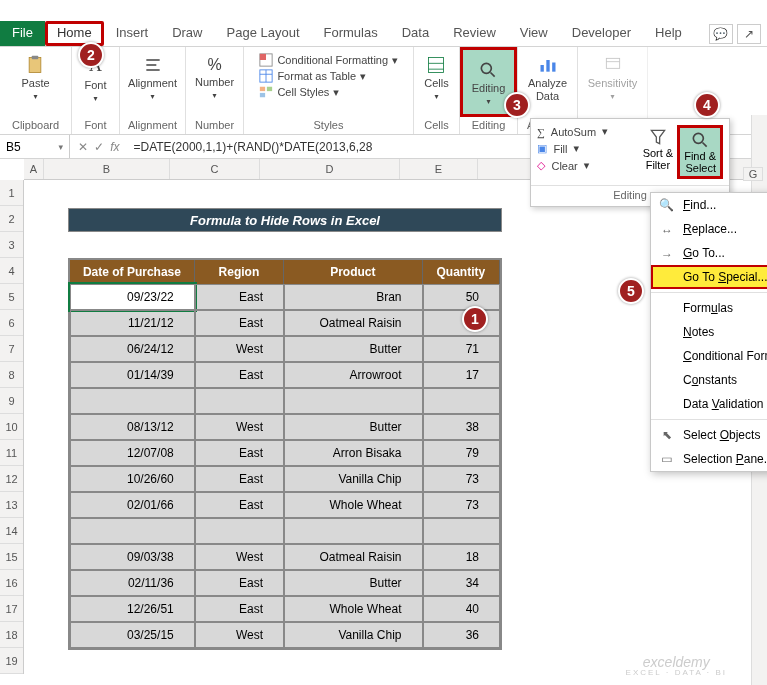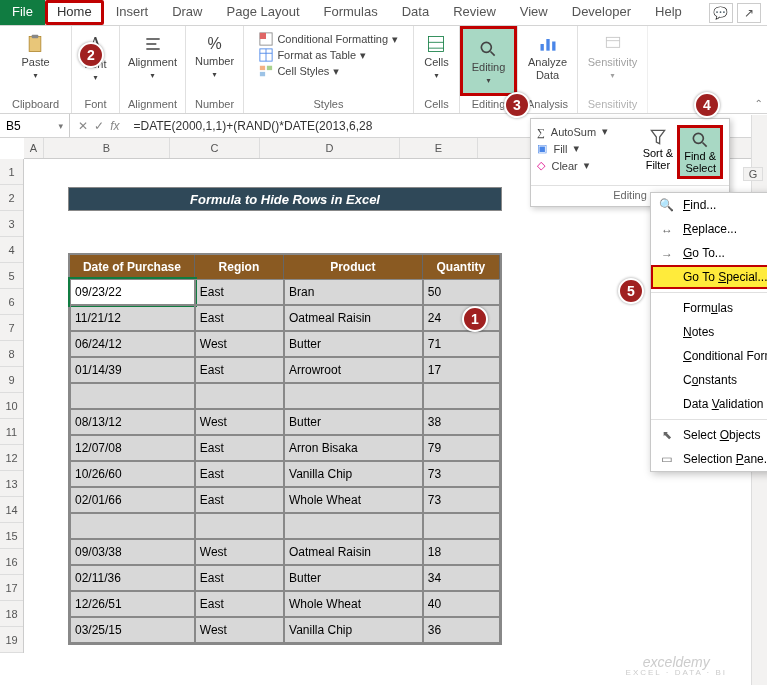--- a/index.html
+++ b/index.html
@@ -1,17 +1,17 @@
 <!DOCTYPE html>
 <html><head>
 <meta charset="utf-8">
 <style>
 * { box-sizing: border-box; margin: 0; padding: 0; font-family: "Segoe UI", Arial, sans-serif; }
 body { background: #fff; width: 767px; height: 685px; overflow: hidden; position: relative; font-size: 13px; }
-.titlebar { display: flex; height: 26px; background: #fff; border-bottom: 1px solid #d4d4d4; }
+.titlebar { display: flex; height: 26px; background: #fff; border-bottom: 1px solid #d4d4d4; margin-top: 21px; }
 .titlebar .tab { padding: 4px 12px; color: #555; cursor: pointer; font-size: 13px; }
 .titlebar .tab.file { background: #107c41; color: #fff; }
 .titlebar .tab.active { border: 3px solid #c00000; border-radius: 2px; padding: 1px 9px; font-weight: 500; color: #333; }
 .titlebar .icons { margin-left: auto; display: flex; gap: 4px; align-items: center; padding-right: 6px; }
 .titlebar .icons span { width: 24px; height: 20px; border: 1px solid #ccc; display: flex; align-items: center; justify-content: center; color: #555; font-size: 12px; }
 
 .ribbon { display: flex; height: 88px; border-bottom: 1px solid #d4d4d4; background: #fff; position: relative; }
 .rgroup { display: flex; flex-direction: column; border-right: 1px solid #e0e0e0; padding: 2px 6px 0; align-items: center; justify-content: space-between; }
 .rgroup .content { display: flex; gap: 6px; align-items: flex-start; padding-top: 4px; flex: 1; }
 .rgroup .label { font-size: 11px; color: #666; padding: 2px 0 3px; text-align: center; width: 100%; }
@@ -30,25 +30,25 @@
 
 .sheet-area { display: flex; position: relative; }
 .row-headers { width: 24px; background: #f3f2f1; border-right: 1px solid #ccc; }
 .row-headers div { height: 26px; border-bottom: 1px solid #ddd; text-align: center; font-size: 11px; color: #555; line-height: 26px; }
 .col-headers { display: flex; background: #f3f2f1; border-bottom: 1px solid #ccc; margin-left: 24px; }
 .col-headers div { height: 20px; border-right: 1px solid #ddd; text-align: center; font-size: 11px; color: #555; line-height: 20px; }
 .col-A{width:20px;} .col-B{width:126px;} .col-C{width:90px;} .col-D{width:140px;} .col-E{width:78px;}
 .grid { position: relative; }
 
 .data-title { position: absolute; left: 44px; top: 28px; width: 434px; height: 24px; background: #2f4858; color: #fff; font-weight: bold; font-style: italic; text-align: center; line-height: 24px; font-size: 13px; border: 1px solid #888; }
-.data-table { position: absolute; left: 44px; top: 94px; width: 434px; border: 2px solid #888; }
+.data-table { position: absolute; left: 44px; top: 78px; width: 434px; border: 2px solid #888; }
 .data-table .hdr { display: flex; background: #8a5a22; color: #fff; font-weight: bold; font-size: 12px; }
 .data-table .hdr div { padding: 5px 4px; text-align: center; border-right: 1px solid #666; }
 .data-table .row { display: flex; background: #d8d8d8; font-size: 12px; }
-.data-table .row div { padding: 5px 4px; text-align: left; border: 1px solid #888; }
+.data-table .row div { padding: 5px 20px; text-align: right; border: 1px solid #888; }
 .data-table .row.blank div { height: 26px; }
 .c1{width:126px;} .c2{width:90px;} .c3{width:140px;} .c4{width:78px;}
 .selected-cell { background: #fff !important; outline: 2px solid #107c41; }
 
 .callout { position: absolute; width: 26px; height: 26px; background: #a02020; color: #fff; border-radius: 50%; font-weight: bold; display: flex; align-items: center; justify-content: center; font-size: 14px; z-index: 20; border: 2px solid #fff; box-shadow: 0 0 3px rgba(0,0,0,0.4);}
 
 .editing-popup { position: absolute; left: 530px; top: 118px; width: 200px; background: #fff; border: 1px solid #c8c8c8; box-shadow: 2px 2px 6px rgba(0,0,0,0.2); z-index: 10; }
 .editing-popup .toprow { display: flex; padding: 6px; border-bottom: 1px solid #e0e0e0; }
 .editing-popup .col1 { display: flex; flex-direction: column; gap: 4px; font-size: 11px; color: #444; flex: 1; }
 .editing-popup .col1 div { display: flex; align-items: center; gap: 6px; }

